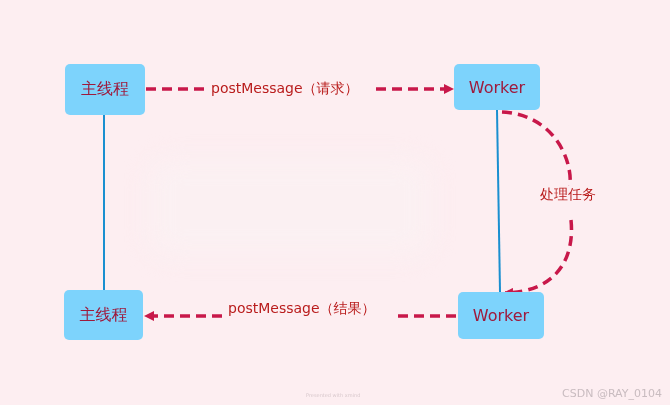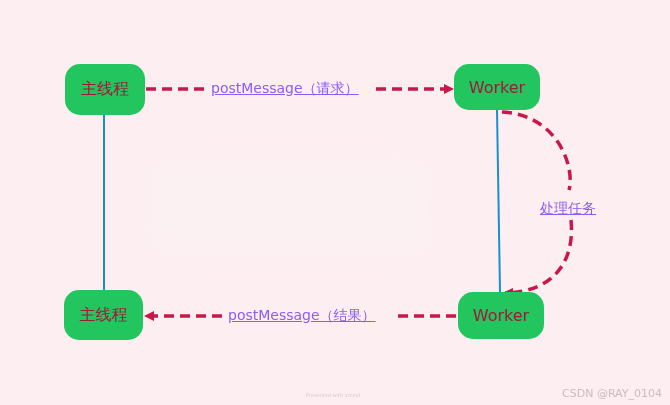--- a/index.html
+++ b/index.html
@@ -1,20 +1,20 @@
 <!DOCTYPE html>
 <html><head>
 <meta charset="utf-8">
 <style>
   html, body { margin:0; padding:0; }
   body { width:670px; height:405px; background:#fdeef1; position:relative; overflow:hidden;
          font-family:"DejaVu Sans","Liberation Sans",sans-serif; }
-  .node { position:absolute; background:#22c55e; border-radius:15px; color:#9e1a3c;
+  .node { position:absolute; background:#7dd3fc; border-radius:5px; color:#9e1a3c;
           display:flex; align-items:center; justify-content:center; font-size:16px; }
-  .label { position:absolute; color:#8b5cf6; font-size:14px; white-space:nowrap; background:#fdeef1; padding:0 2px;text-decoration:underline; }
+  .label { position:absolute; color:#b91c1c; font-size:14px; white-space:nowrap; background:#fdeef1; padding:0 2px; }
   svg.wires { position:absolute; left:0; top:0; }
   .blur { position:absolute; left:150px; top:160px; width:280px; height:95px;
           background:#fbf0f2; filter:blur(12px); border-radius:20px; }
   .watermark { position:absolute; right:8px; bottom:5px; color:#c9bcc0; font-size:11px; }
   .credit { position:absolute; left:306px; bottom:7px; color:#d8c8cc; font-size:5px; }
 </style>
 </head>
 <body>
 
 <div class="blur"></div>
@@ -38,17 +38,17 @@
   <line x1="456" y1="316" x2="392" y2="316" stroke="#c8184a" stroke-width="3.5" stroke-dasharray="10,6"></line>
   <line x1="222" y1="316" x2="146" y2="316" stroke="#c8184a" stroke-width="3.5" stroke-dasharray="10,6" marker-end="url(#ah)"></line>
 </svg>
 
 <div class="node" style="left:65px;top:64px;width:80px;height:51px;">主线程</div>
 <div class="node" style="left:454px;top:64px;width:86px;height:46px;">Worker</div>
 <div class="node" style="left:64px;top:290px;width:79px;height:50px;">主线程</div>
 <div class="node" style="left:458px;top:292px;width:86px;height:47px;">Worker</div>
 
 <div class="label" style="left:209px;top:80px;">postMessage（请求）</div>
-<div class="label" style="left:538px;top:200px;">处理任务</div>
-<div class="label" style="left:226px;top:307px;">postMessage（结果）</div>
+<div class="label" style="left:538px;top:186px;">处理任务</div>
+<div class="label" style="left:226px;top:300px;">postMessage（结果）</div>
 
 <div class="credit">Presented with xmind</div>
 <div class="watermark">CSDN @RAY_0104</div>
 
 </body></html>

